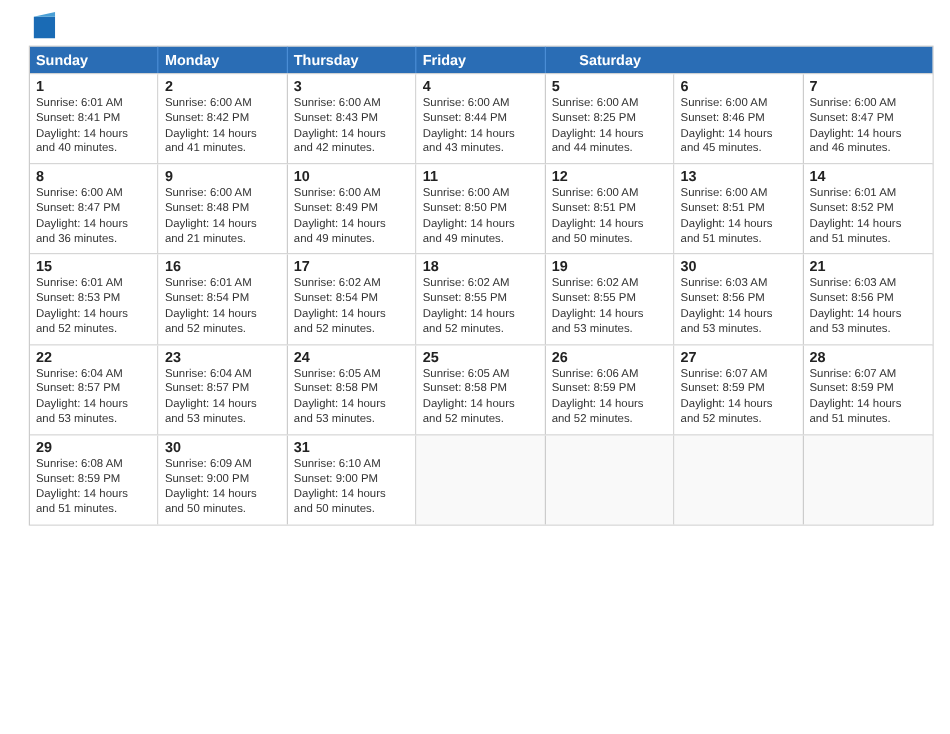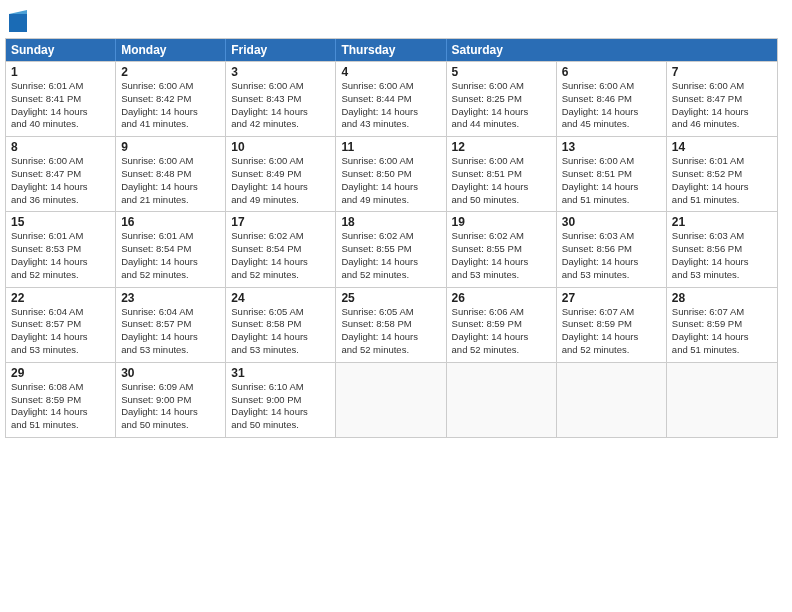--- a/index.html
+++ b/index.html
@@ -6,21 +6,21 @@
     body {
       font-family: Arial, sans-serif;
       background: #fff;
       width: 792px;
       height: 612px;
       overflow: hidden;
     }
     .page {
       width: 792px;
       height: 448px;
-      padding: 10px 14px 10px 5px;
+      padding: 10px 14px 10px 24px;
       display: flex;
       flex-direction: column;
     }
     .header {
       display: flex;
       align-items: flex-start;
       justify-content: space-between;
       margin-bottom: 6px;
     }
     .logo {
@@ -67,21 +67,21 @@
       grid-template-columns: repeat(7, 1fr);
       background: #2a6db5;
     }
     .cal-header-cell {
       color: #fff;
       font-size: 12px;
       font-weight: bold;
       padding: 4px 5px;
       border-right: 1px solid #4a8dd5;
     }
-    .cal-header-cell:last-child { border-right: none; }
+    .cal-header-cell:last-child { border-right: none; text-align: center; }
     .cal-body {
       flex: 1;
       display: flex;
       flex-direction: column;
     }
     .cal-week {
       display: grid;
       grid-template-columns: repeat(7, 1fr);
       flex: 1;
       border-top: 1px solid #ccc;
@@ -126,22 +126,22 @@
     <div class="title-block">
       <h1></h1>
       <h2></h2>
     </div>
   </div>
 
   <div class="calendar">
     <div class="cal-header" id="cal-header">
         <div class="cal-header-cell">Sunday</div>
         <div class="cal-header-cell">Monday</div>
+        <div class="cal-header-cell">Thursday</div>
         <div class="cal-header-cell">Friday</div>
-        <div class="cal-header-cell">Thursday</div>
         <div class="cal-header-cell">Saturday</div>
       </div>
     <div class="cal-body" id="cal-body">
         <div class="cal-week">
           <div class="cal-cell">
         <span class="day-num">1</span>
         <span class="info-line">Sunrise: 6:01 AM</span>
         <span class="info-line">Sunset: 8:41 PM</span>
         <span class="info-line">Daylight: 14 hours</span>
         <span class="info-line">and 40 minutes.</span>

